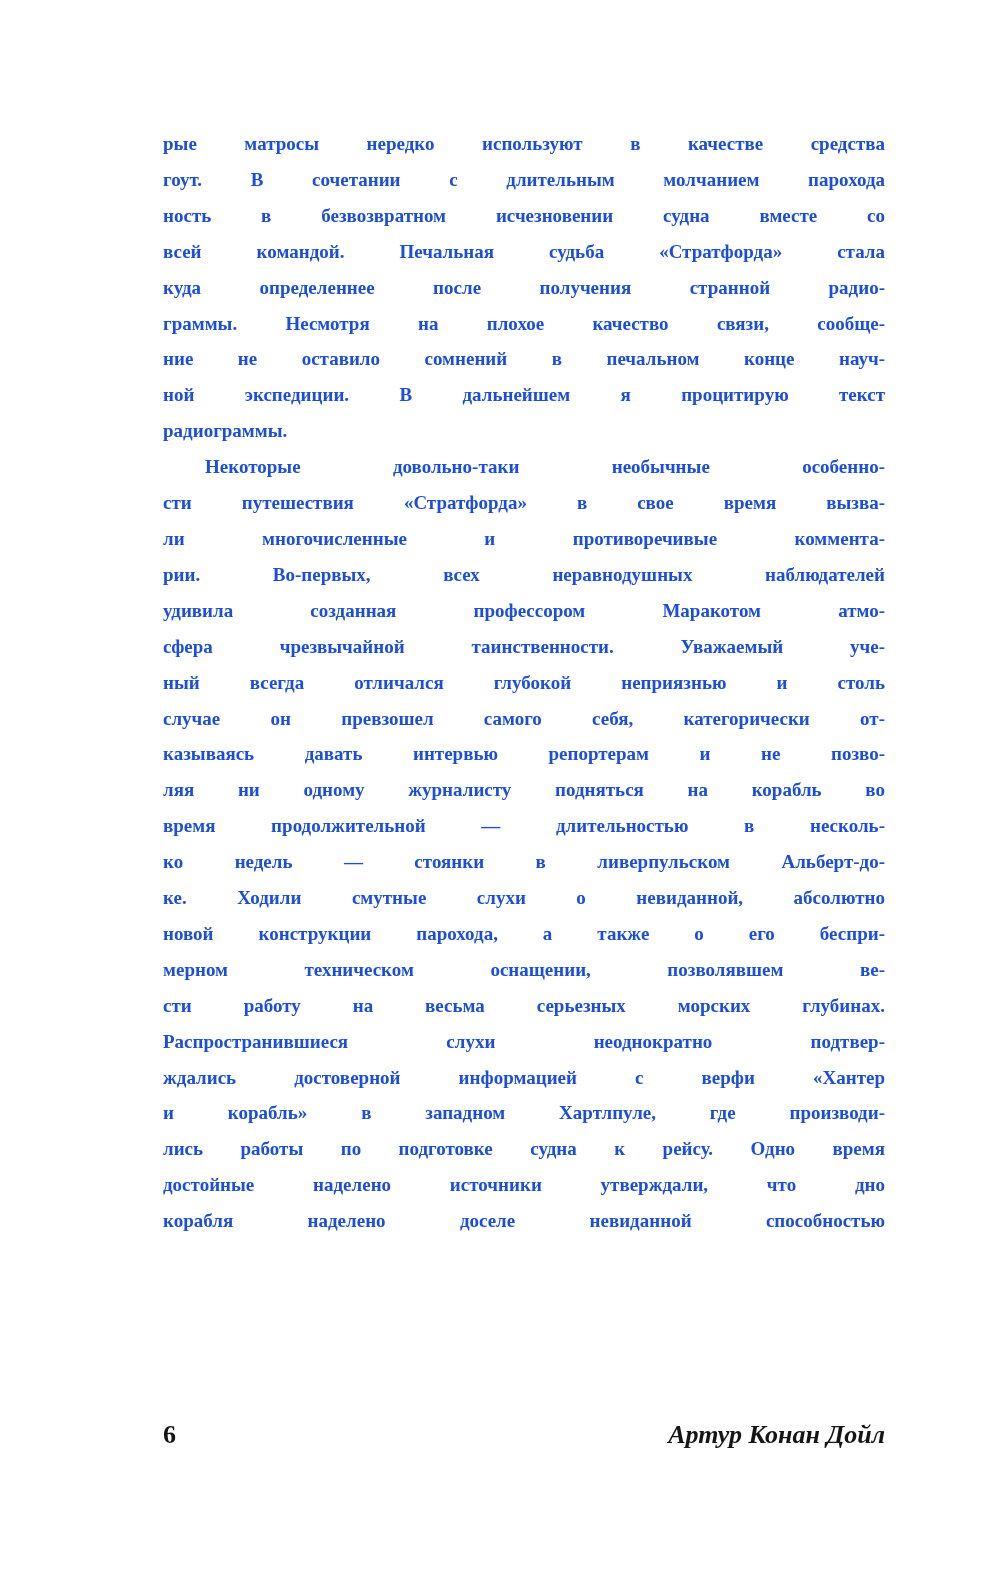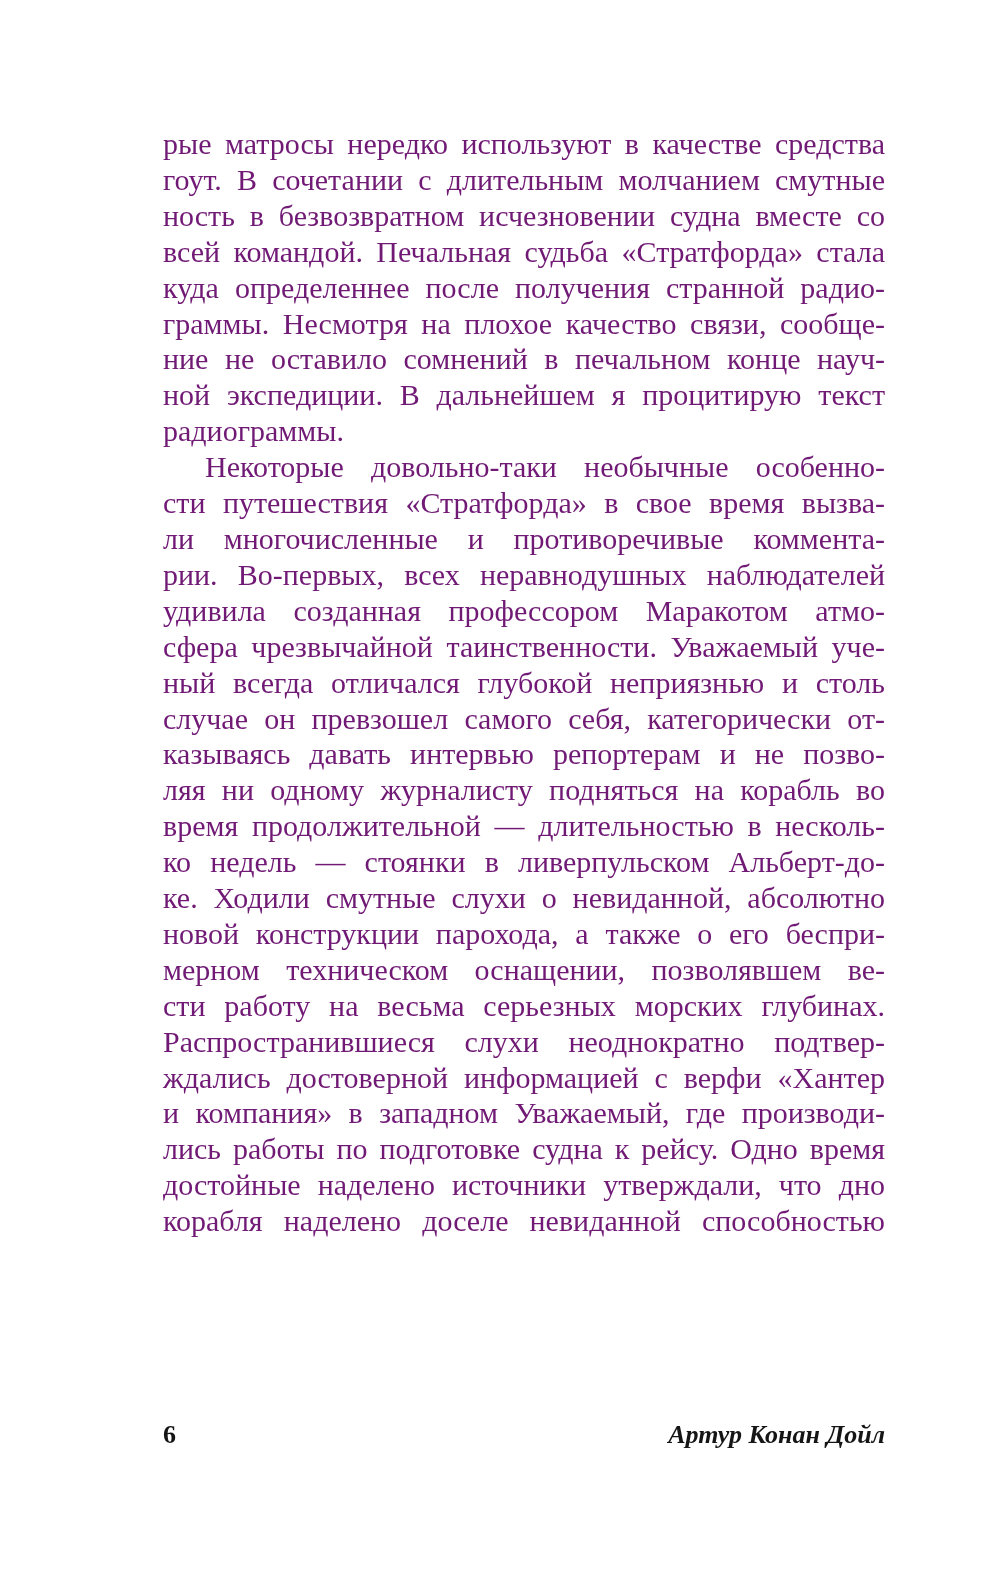--- a/index.html
+++ b/index.html
@@ -22,24 +22,24 @@
   .text-block {
     position: absolute;
     left: 163px;
     top: 126px;
     width: 722px;
   }
   .paragraph {
     margin: 0;
   }
   .line {
-    font-size: 30px;
+    font-size: 19px;
     line-height: 35.9px;
-    color: #701a75;
-    font-weight: 400;
+    color: #1d4ed8;
+    font-weight: 700;
     white-space: normal;
   }
   .line.just {
     text-align: justify;
     text-align-last: justify;
   }
   .line.first-indent {
     padding-left: 42px;
   }
   .page-footer {
@@ -62,21 +62,21 @@
     margin-top: 24px;
   }
 </style>
 </head>
 <body>
 
 <div class="page">
   <main class="text-block">
       <div class="paragraph">
         <div class="line just">рые матросы нередко используют в качестве средства</div>
-        <div class="line just">гоут. В сочетании с длительным молчанием смутные</div>
+        <div class="line just">гоут. В сочетании с длительным молчанием парохода</div>
         <div class="line just">ность в безвозвратном исчезновении судна вместе со</div>
         <div class="line just">всей командой. Печальная судьба «Стратфорда» стала</div>
         <div class="line just">куда определеннее после получения странной радио-</div>
         <div class="line just">граммы. Несмотря на плохое качество связи, сообще-</div>
         <div class="line just">ние не оставило сомнений в печальном конце науч-</div>
         <div class="line just">ной экспедиции. В дальнейшем я процитирую текст</div>
         <div class="line">радиограммы.</div>
       </div>
       <div class="paragraph">
         <div class="line just first-indent">Некоторые довольно-таки необычные особенно-</div>
@@ -90,21 +90,21 @@
         <div class="line just">казываясь давать интервью репортерам и не позво-</div>
         <div class="line just">ляя ни одному журналисту подняться на корабль во</div>
         <div class="line just">время продолжительной — длительностью в несколь-</div>
         <div class="line just">ко недель — стоянки в ливерпульском Альберт-до-</div>
         <div class="line just">ке. Ходили смутные слухи о невиданной, абсолютно</div>
         <div class="line just">новой конструкции парохода, а также о его беспри-</div>
         <div class="line just">мерном техническом оснащении, позволявшем ве-</div>
         <div class="line just">сти работу на весьма серьезных морских глубинах.</div>
         <div class="line just">Распространившиеся слухи неоднократно подтвер-</div>
         <div class="line just">ждались достоверной информацией с верфи «Хантер</div>
-        <div class="line just">и компания» в западном Уважаемый, где производи-</div>
+        <div class="line just">и корабль» в западном Хартлпуле, где производи-</div>
         <div class="line just">лись работы по подготовке судна к рейсу. Одно время</div>
         <div class="line just">достойные наделено источники утверждали, что дно</div>
         <div class="line just">корабля наделено доселе невиданной способностью</div>
       </div>
     </main>
   <footer class="page-footer">
     <span class="page-number">6</span>
     <span class="running-author">Артур Конан Дойл</span>
   </footer>
 </div>

